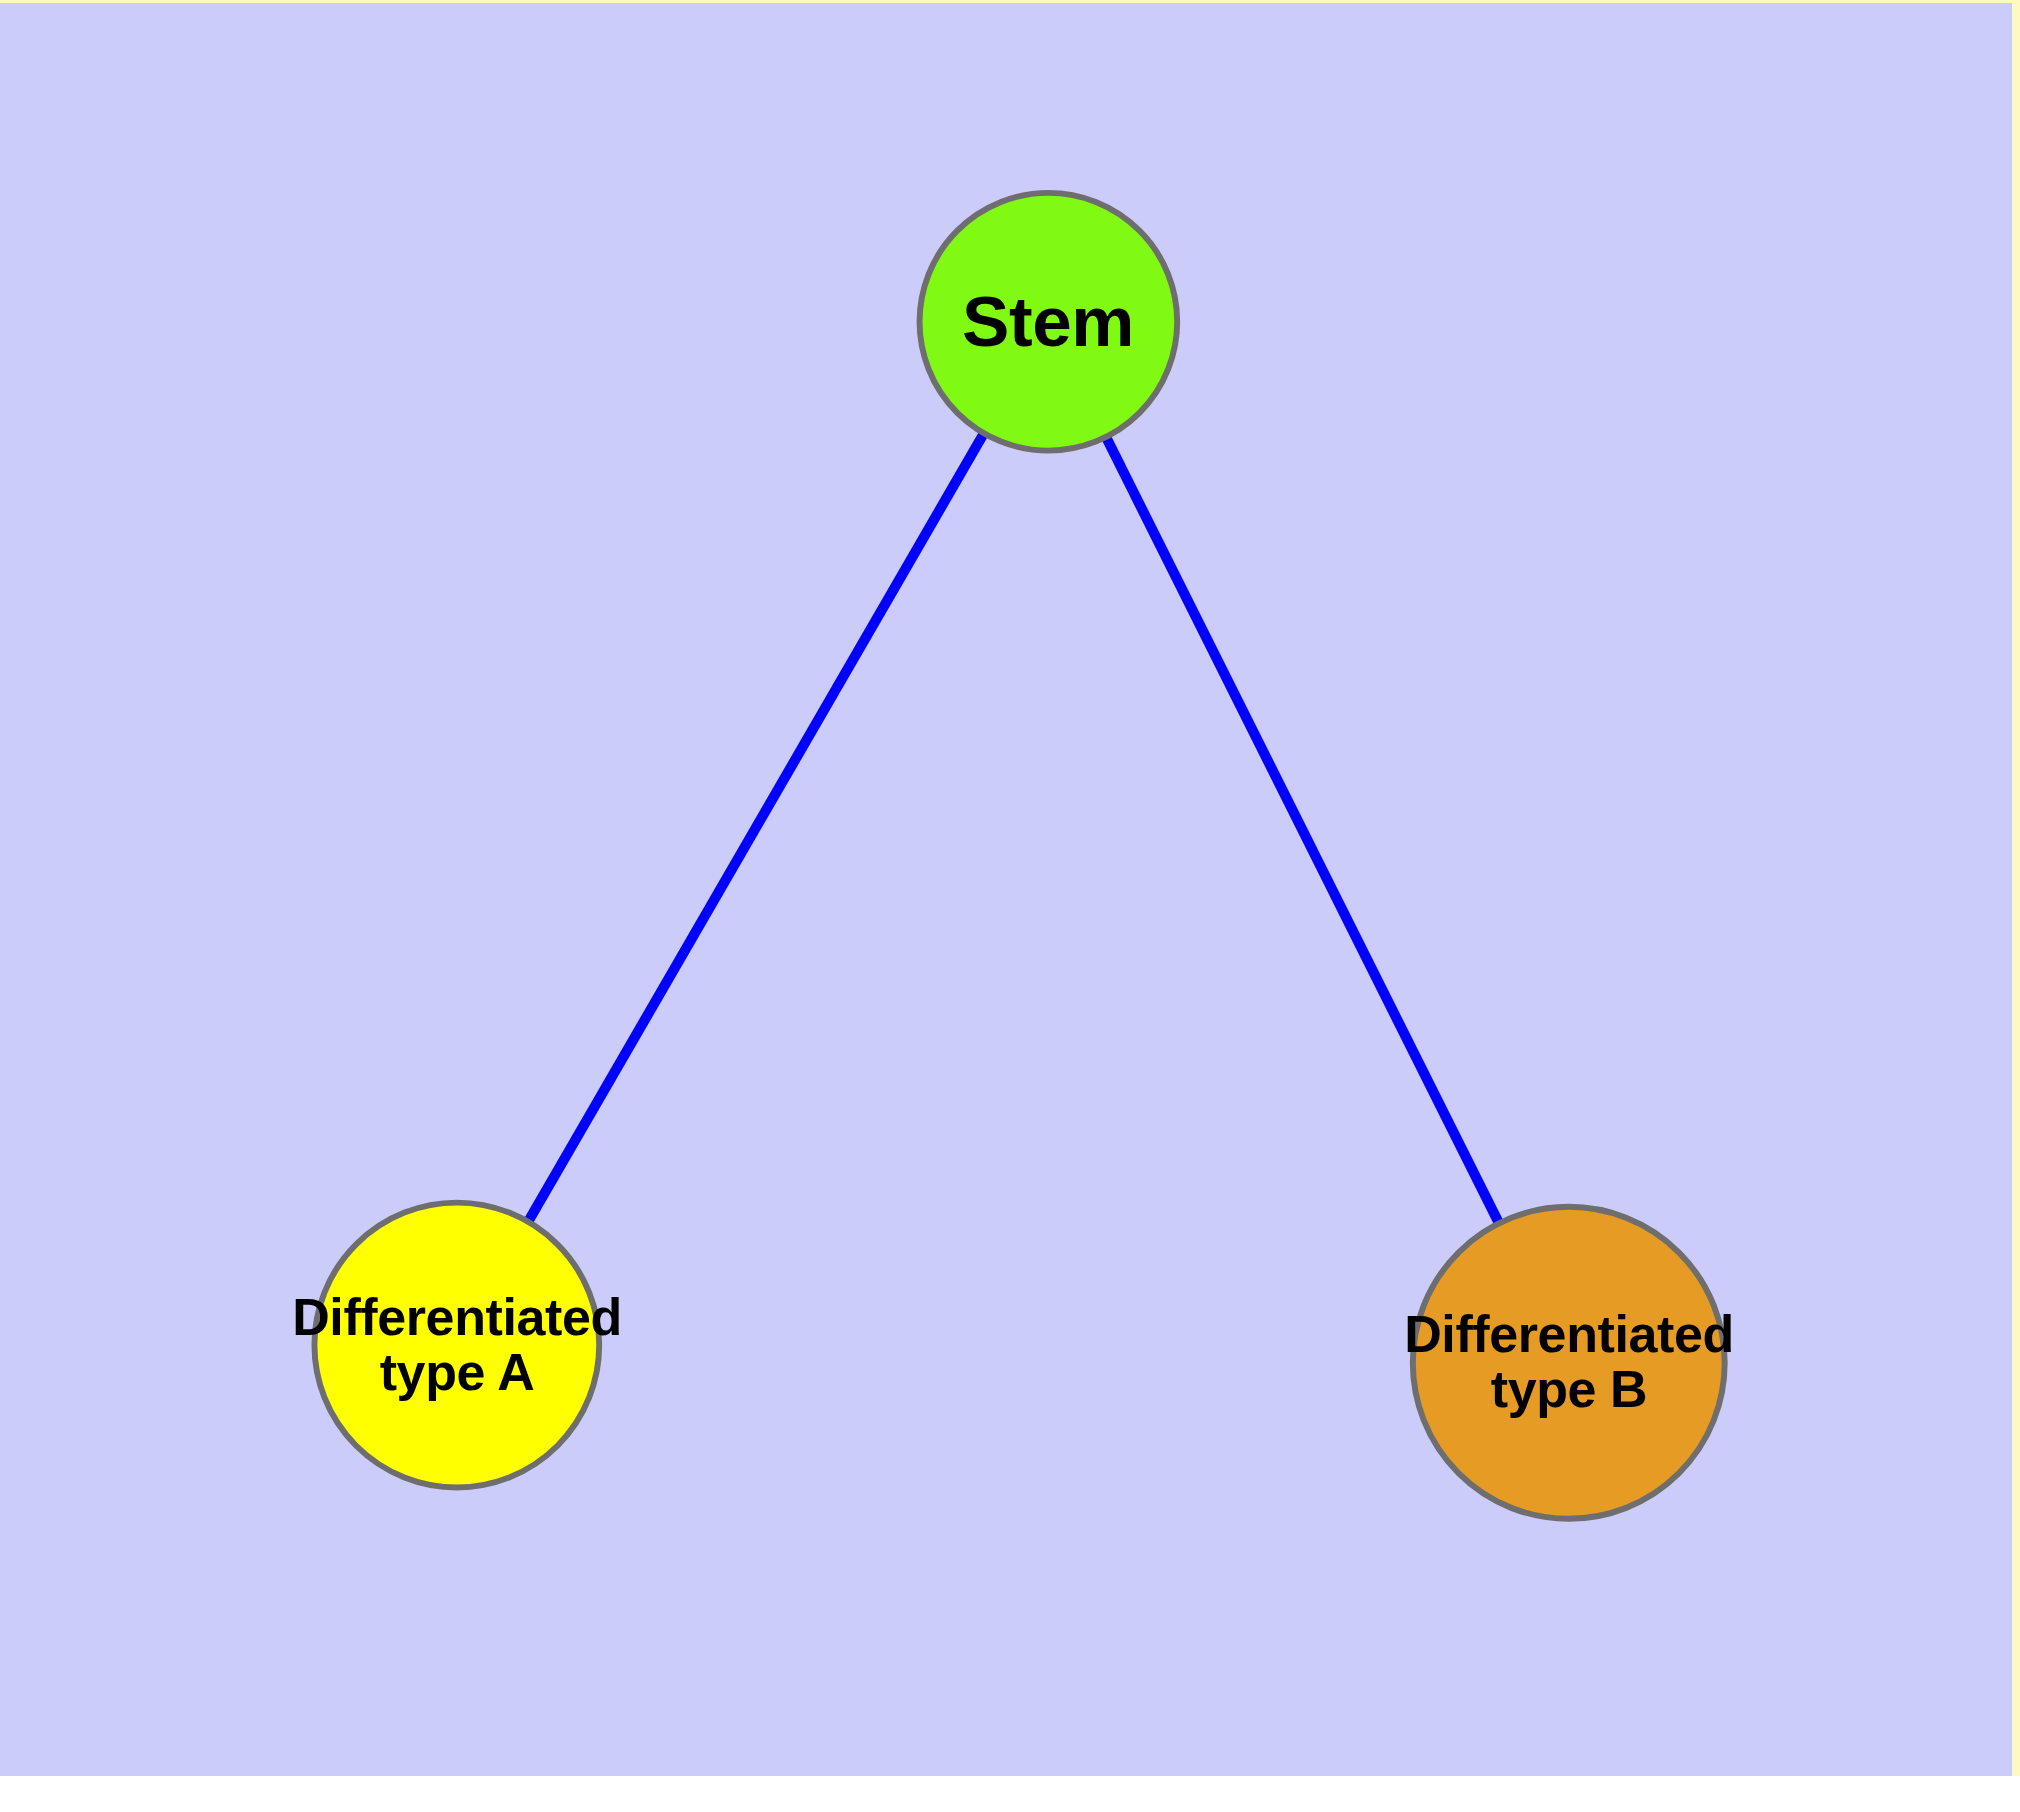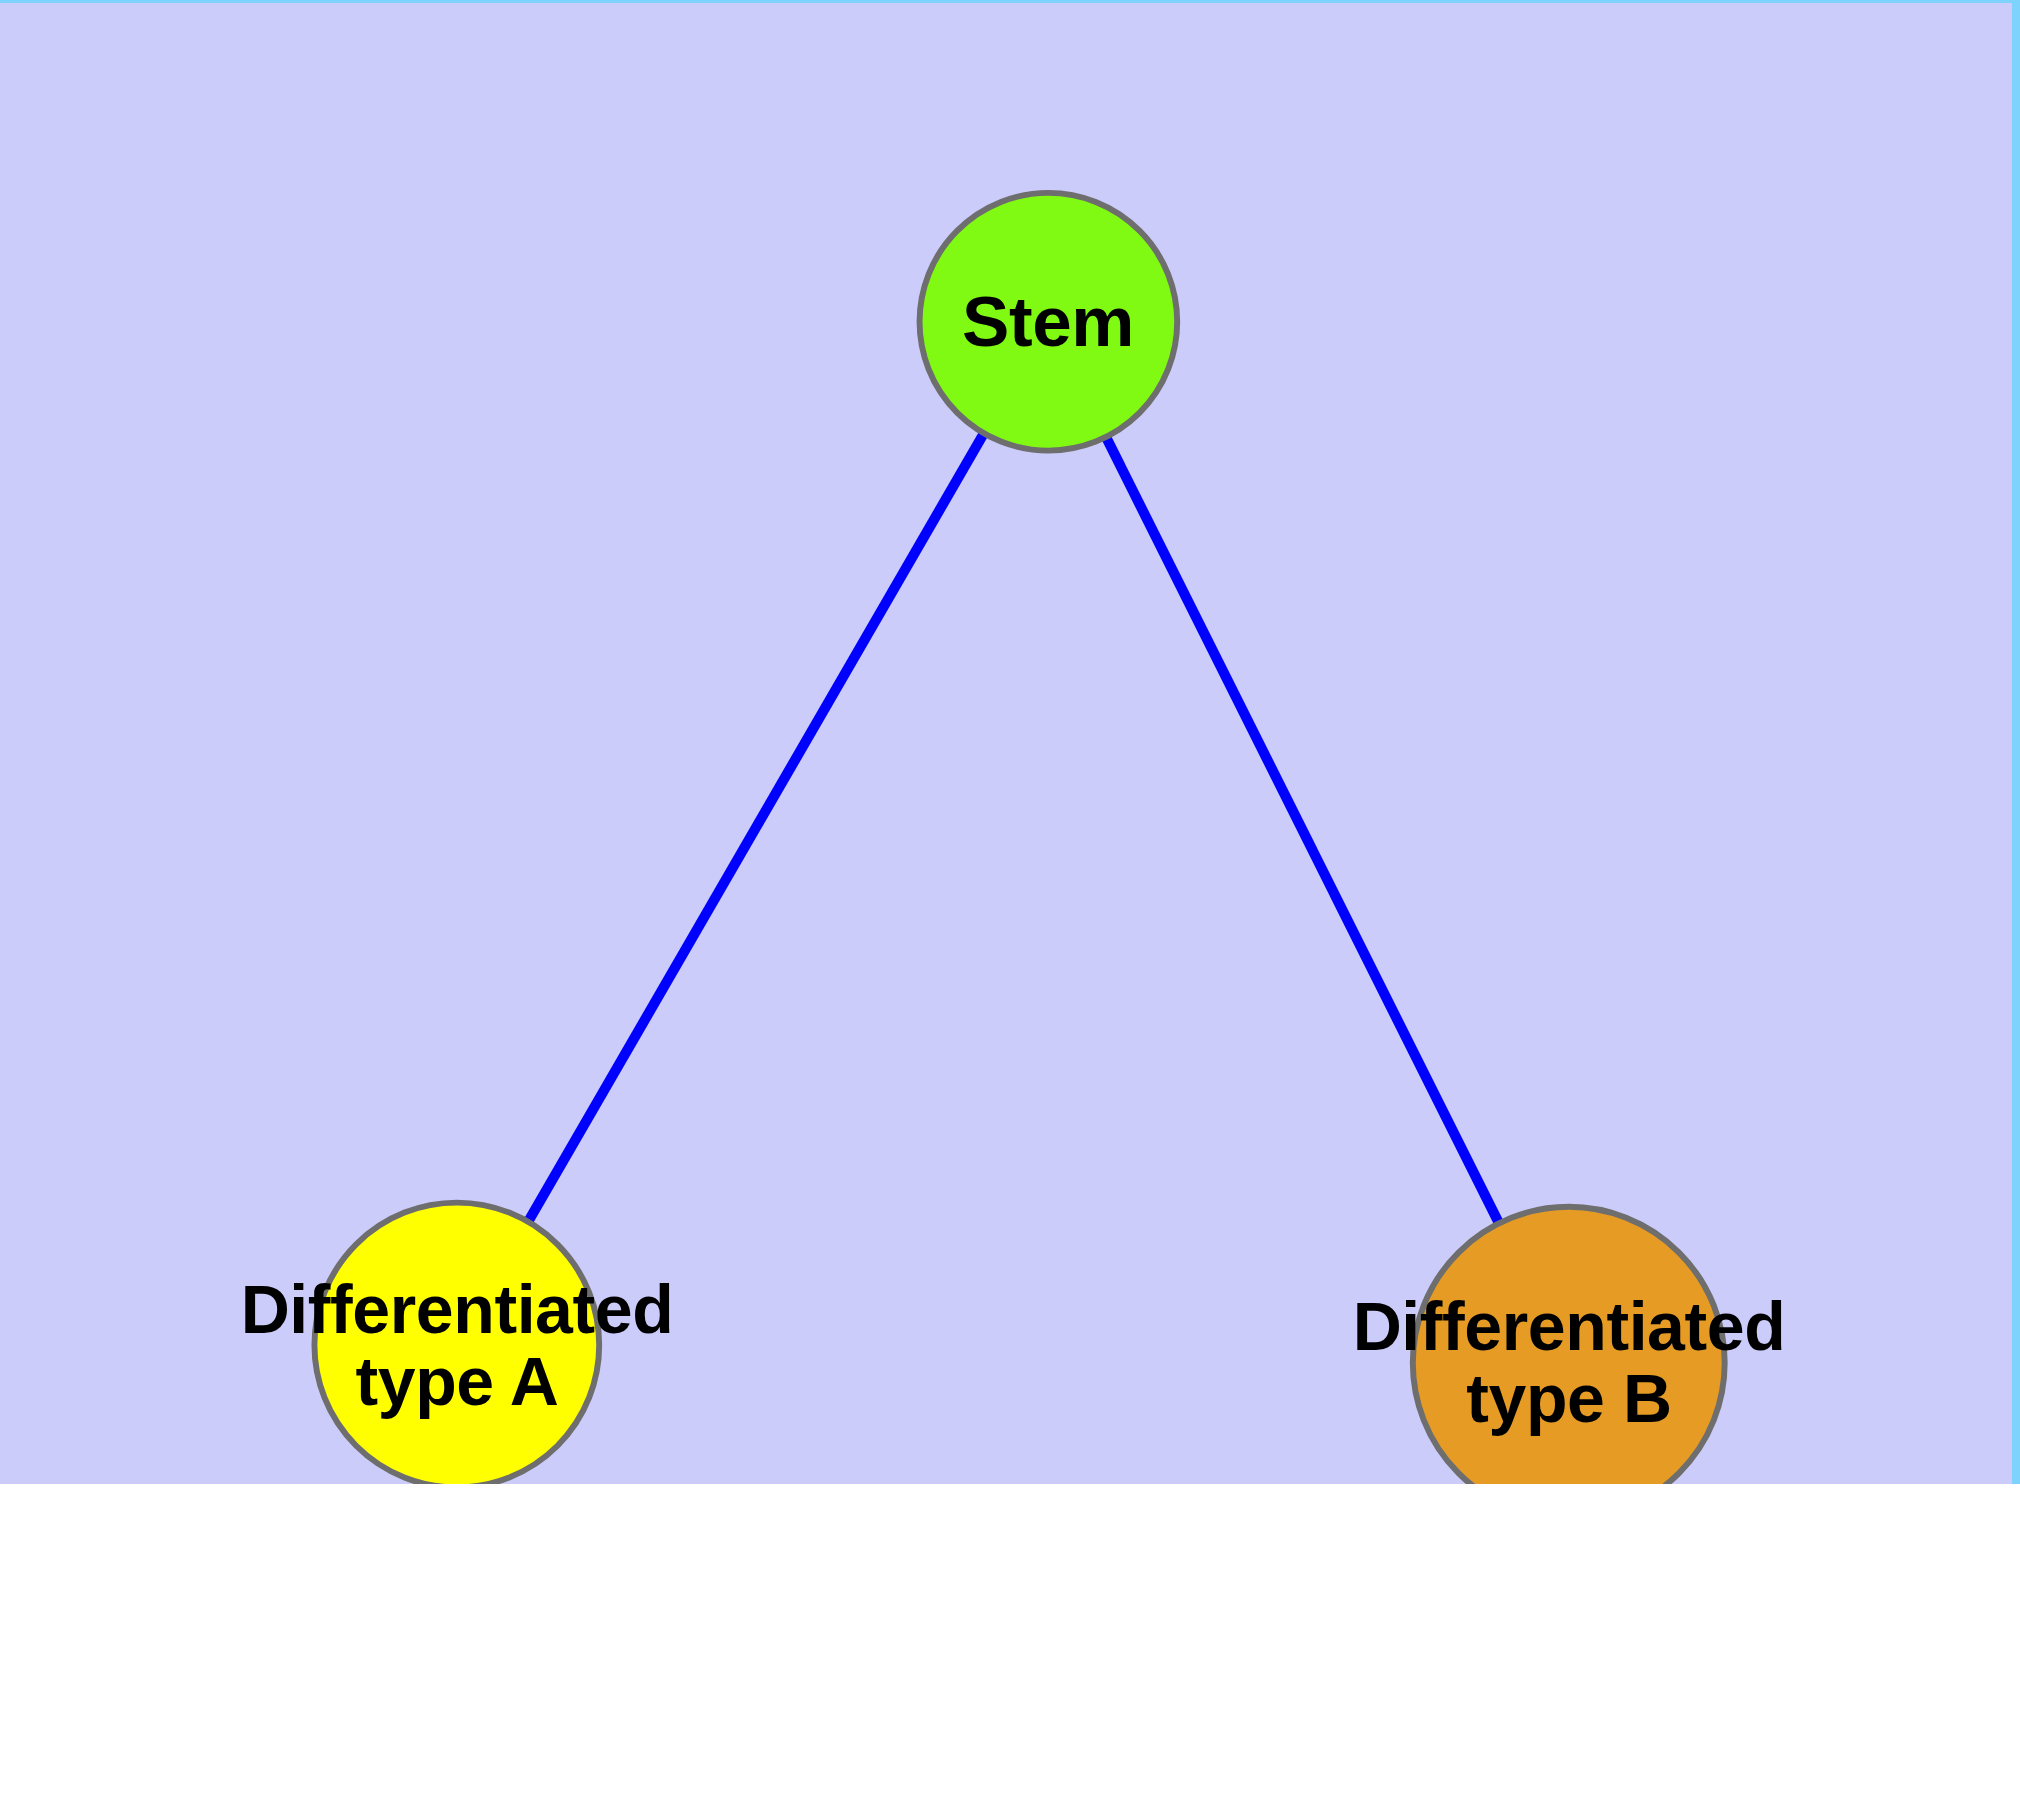--- a/index.html
+++ b/index.html
@@ -4,22 +4,22 @@
 <title>Cell differentiation graph</title>
 <style>
   html, body {
     margin: 0;
     padding: 0;
     background: #ffffff;
   }
   #canvas {
     position: relative;
     width: 2021px;
-    height: 1484px;
-    background: #7dd3fc;
+    height: 1776px;
+    background: #fef9c3;
     overflow: hidden;
     font-family: "Liberation Sans", "DejaVu Sans", sans-serif;
   }
   #plot-area {
     position: absolute;
     left: 0px;
     top: 2.5px;
     width: 2012px;
     height: 1810px;
     background: #ccccfb;
@@ -40,21 +40,21 @@
     font-weight: bold;
     line-height: 1.06;
     white-space: pre;
     pointer-events: none;
     letter-spacing: -0.4px;
   }
   #label-stem {
     font-size: 71px;
   }
   #label-type-a, #label-type-b {
-    font-size: 68px;
+    font-size: 52px;
   }
 </style>
 </head>
 <body>
 
 <div id="canvas">
   <div id="plot-area">
 
     <svg id="graph-svg" viewBox="0 0 2374 2135" preserveAspectRatio="none">
       <g id="edge-layer">

